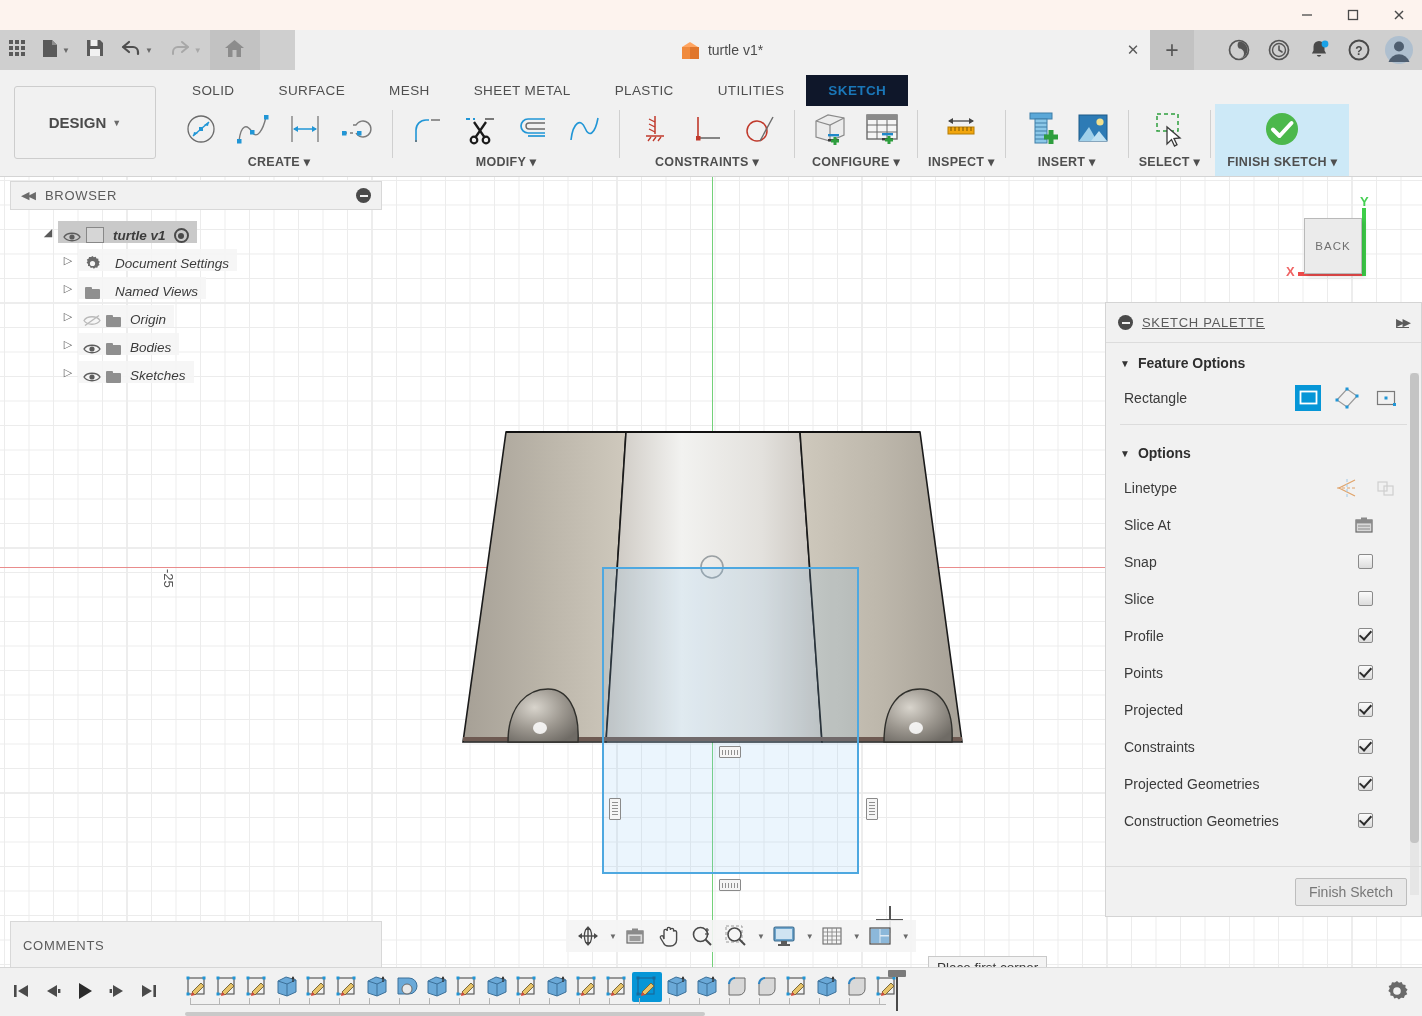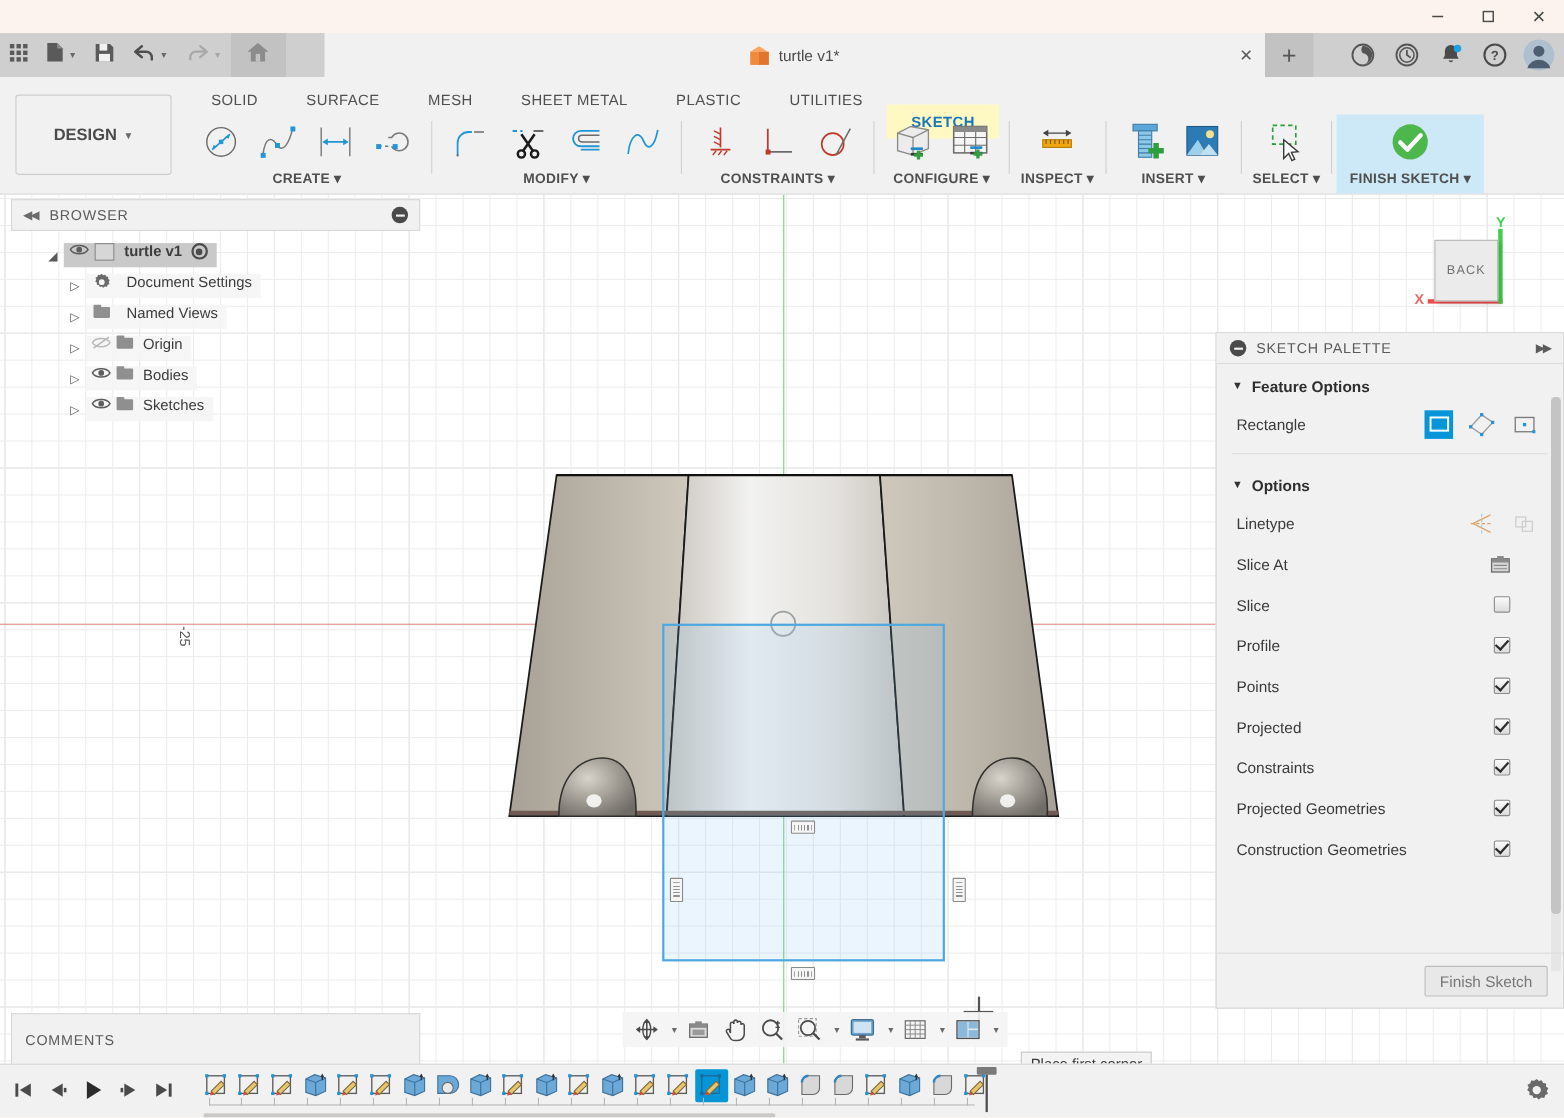--- a/index.html
+++ b/index.html
@@ -71,21 +71,21 @@
     position: absolute; left: 14px; top: 16px; width: 142px; height: 73px;
     background: #f1f1f1; border: 1px solid #cdcdcd; border-radius: 3px;
     display: flex; align-items: center; justify-content: center;
     font-size: 15px; color: #4b4b4b; font-weight: bold;
   }
   .ws-tabs { position: absolute; top: 5px; left: 170px; display: flex; }
   .ws-tab {
     padding: 8px 22px; font-size: 13.5px; color: #4f4f4f; letter-spacing: .4px;
   }
   .ws-tab.active {
-    background: #fef9c3; color: #1a77b8; font-weight: bold; margin-top: 20px;
+    background: #0f172a; color: #1a77b8; font-weight: bold;
   }
   .groups { position: absolute; top: 34px; left: 170px; display: flex; height: 72px; }
   .grp { display: flex; flex-direction: column; align-items: center; padding: 0 6px; }
   .grp-icons { display: flex; align-items: flex-end; height: 48px; gap: 2px; }
   .gi {
     width: 50px; height: 46px; display: flex; align-items: center; justify-content: center;
   }
   .grp-label { font-size: 12.5px; color: #4f4f4f; letter-spacing: .3px; margin-top: 2px; font-weight: bold; }
   .sep { width: 1px; background: #d0d0d0; margin: 6px 4px 18px 4px; }
   .finish-grp { background: #cde9f7; height: 72px; padding: 0 12px; }
@@ -175,21 +175,21 @@
   .circle-plus {
     width: 15px; height: 15px; border-radius: 50%; background: #4a4a4a;
     position: relative;
   }
   .circle-plus::before { content:""; position:absolute; left:3.5px; top:6.5px; width:8px; height:2px; background:#f1f1f1; }
   .circle-plus::after  { content:""; position:absolute; left:6.5px; top:3.5px; width:2px; height:8px; background:#f1f1f1; }
 
   .tree { padding-top: 8px; }
   .tnode { display: flex; align-items: center; height: 28px; font-size: 13.5px; color: #3c3c3c; }
   .tnode .twisty { width: 20px; text-align: center; color: #5a5a5a; font-size: 11px; }
-  .tnode .chip { display: flex; align-items: flex-start; background: rgba(245,245,245,.88); height: 22px; padding-right: 8px; }
+  .tnode .chip { display: flex; align-items: flex-end; background: rgba(245,245,245,.88); height: 22px; padding-right: 8px; font-style: italic; }
   .tnode.root .chip { background: #c9c9c9; }
   .eye { width: 28px; display: flex; align-items: center; justify-content: center; }
   .folder { width: 15px; height: 12px; position: relative; }
   .folder::before { content:""; position:absolute; left:0; top:2px; width:15px; height:10px; background:#8f8f8f; border-radius:1px; }
   .folder::after  { content:""; position:absolute; left:0; top:0px; width:7px; height:3px; background:#8f8f8f; border-radius:1px 1px 0 0; }
   .tlabel { margin-left: 9px; }
   .tnode.root .tlabel { font-weight: bold; }
   .cubelet { width: 18px; height: 16px; background: #d6d6d6; border: 1px solid #888; }
   .radio-dot {
     width: 15px; height: 15px; border-radius: 50%; border: 2px solid #4a4a4a;
@@ -204,23 +204,23 @@
     font-size: 13px; color: #5b5b5b; letter-spacing: .7px;
   }
   .comments .plus { margin-left: auto; }
 
   
   .palette {
     position: absolute; right: 0; top: 302px; width: 317px; height: 615px;
     background: #f1f1f1; border: 1px solid #d4d4d4;
   }
   .pal-head {
-    height: 28px; display: flex; align-items: center; padding: 0 12px;
+    height: 40px; display: flex; align-items: center; padding: 0 12px;
     font-size: 13px; color: #5b5b5b; letter-spacing: .7px;
-    border-bottom: 1px solid #dcdcdc; background: #f1f1f1;
+    border-bottom: 1px solid #dcdcdc; background: #f1f1f1; text-decoration: underline;
   }
   .pal-head .minus { margin-right: 9px; }
   .pal-head .expand { margin-left: auto; color: #5b5b5b; font-size: 11px; letter-spacing: -2px; }
   .pal-body { position: relative; height: 552px; overflow: hidden; }
   .sec-title { display: flex; align-items: center; padding: 12px 0 8px 14px; font-size: 14px; font-weight: bold; color: #2e2e2e; }
   .sec-title .tri { margin-right: 8px; font-size: 10px; color: #333; }
   .prow { display: flex; align-items: center; height: 37px; padding-left: 18px; }
   .prow .plabel { font-size: 14px; color: #3a3a3a; }
   .prow .pctl { position: absolute; right: 22px; display: flex; align-items: center; gap: 13px; }
   .prow { position: relative; }
@@ -948,20 +948,26 @@
                 <g stroke="#8a8a8a" stroke-width="1">
                   <line x1="4" y1="10" x2="16" y2="10"></line>
                   <line x1="4" y1="13" x2="16" y2="13"></line>
                 </g>
               </svg>
           </span>
         </span>
       </div>
 
       <div class="prow">
+        <span class="plabel">Snap</span>
+        <span class="pctl" style="right:48px">
+            <span class="cbx"></span>
+          </span>
+      </div>
+      <div class="prow">
         <span class="plabel">Slice</span>
         <span class="pctl" style="right:48px">
             <span class="cbx"></span>
           </span>
       </div>
       <div class="prow">
         <span class="plabel">Profile</span>
         <span class="pctl" style="right:48px">
             <span class="cbx on"></span>
           </span>

